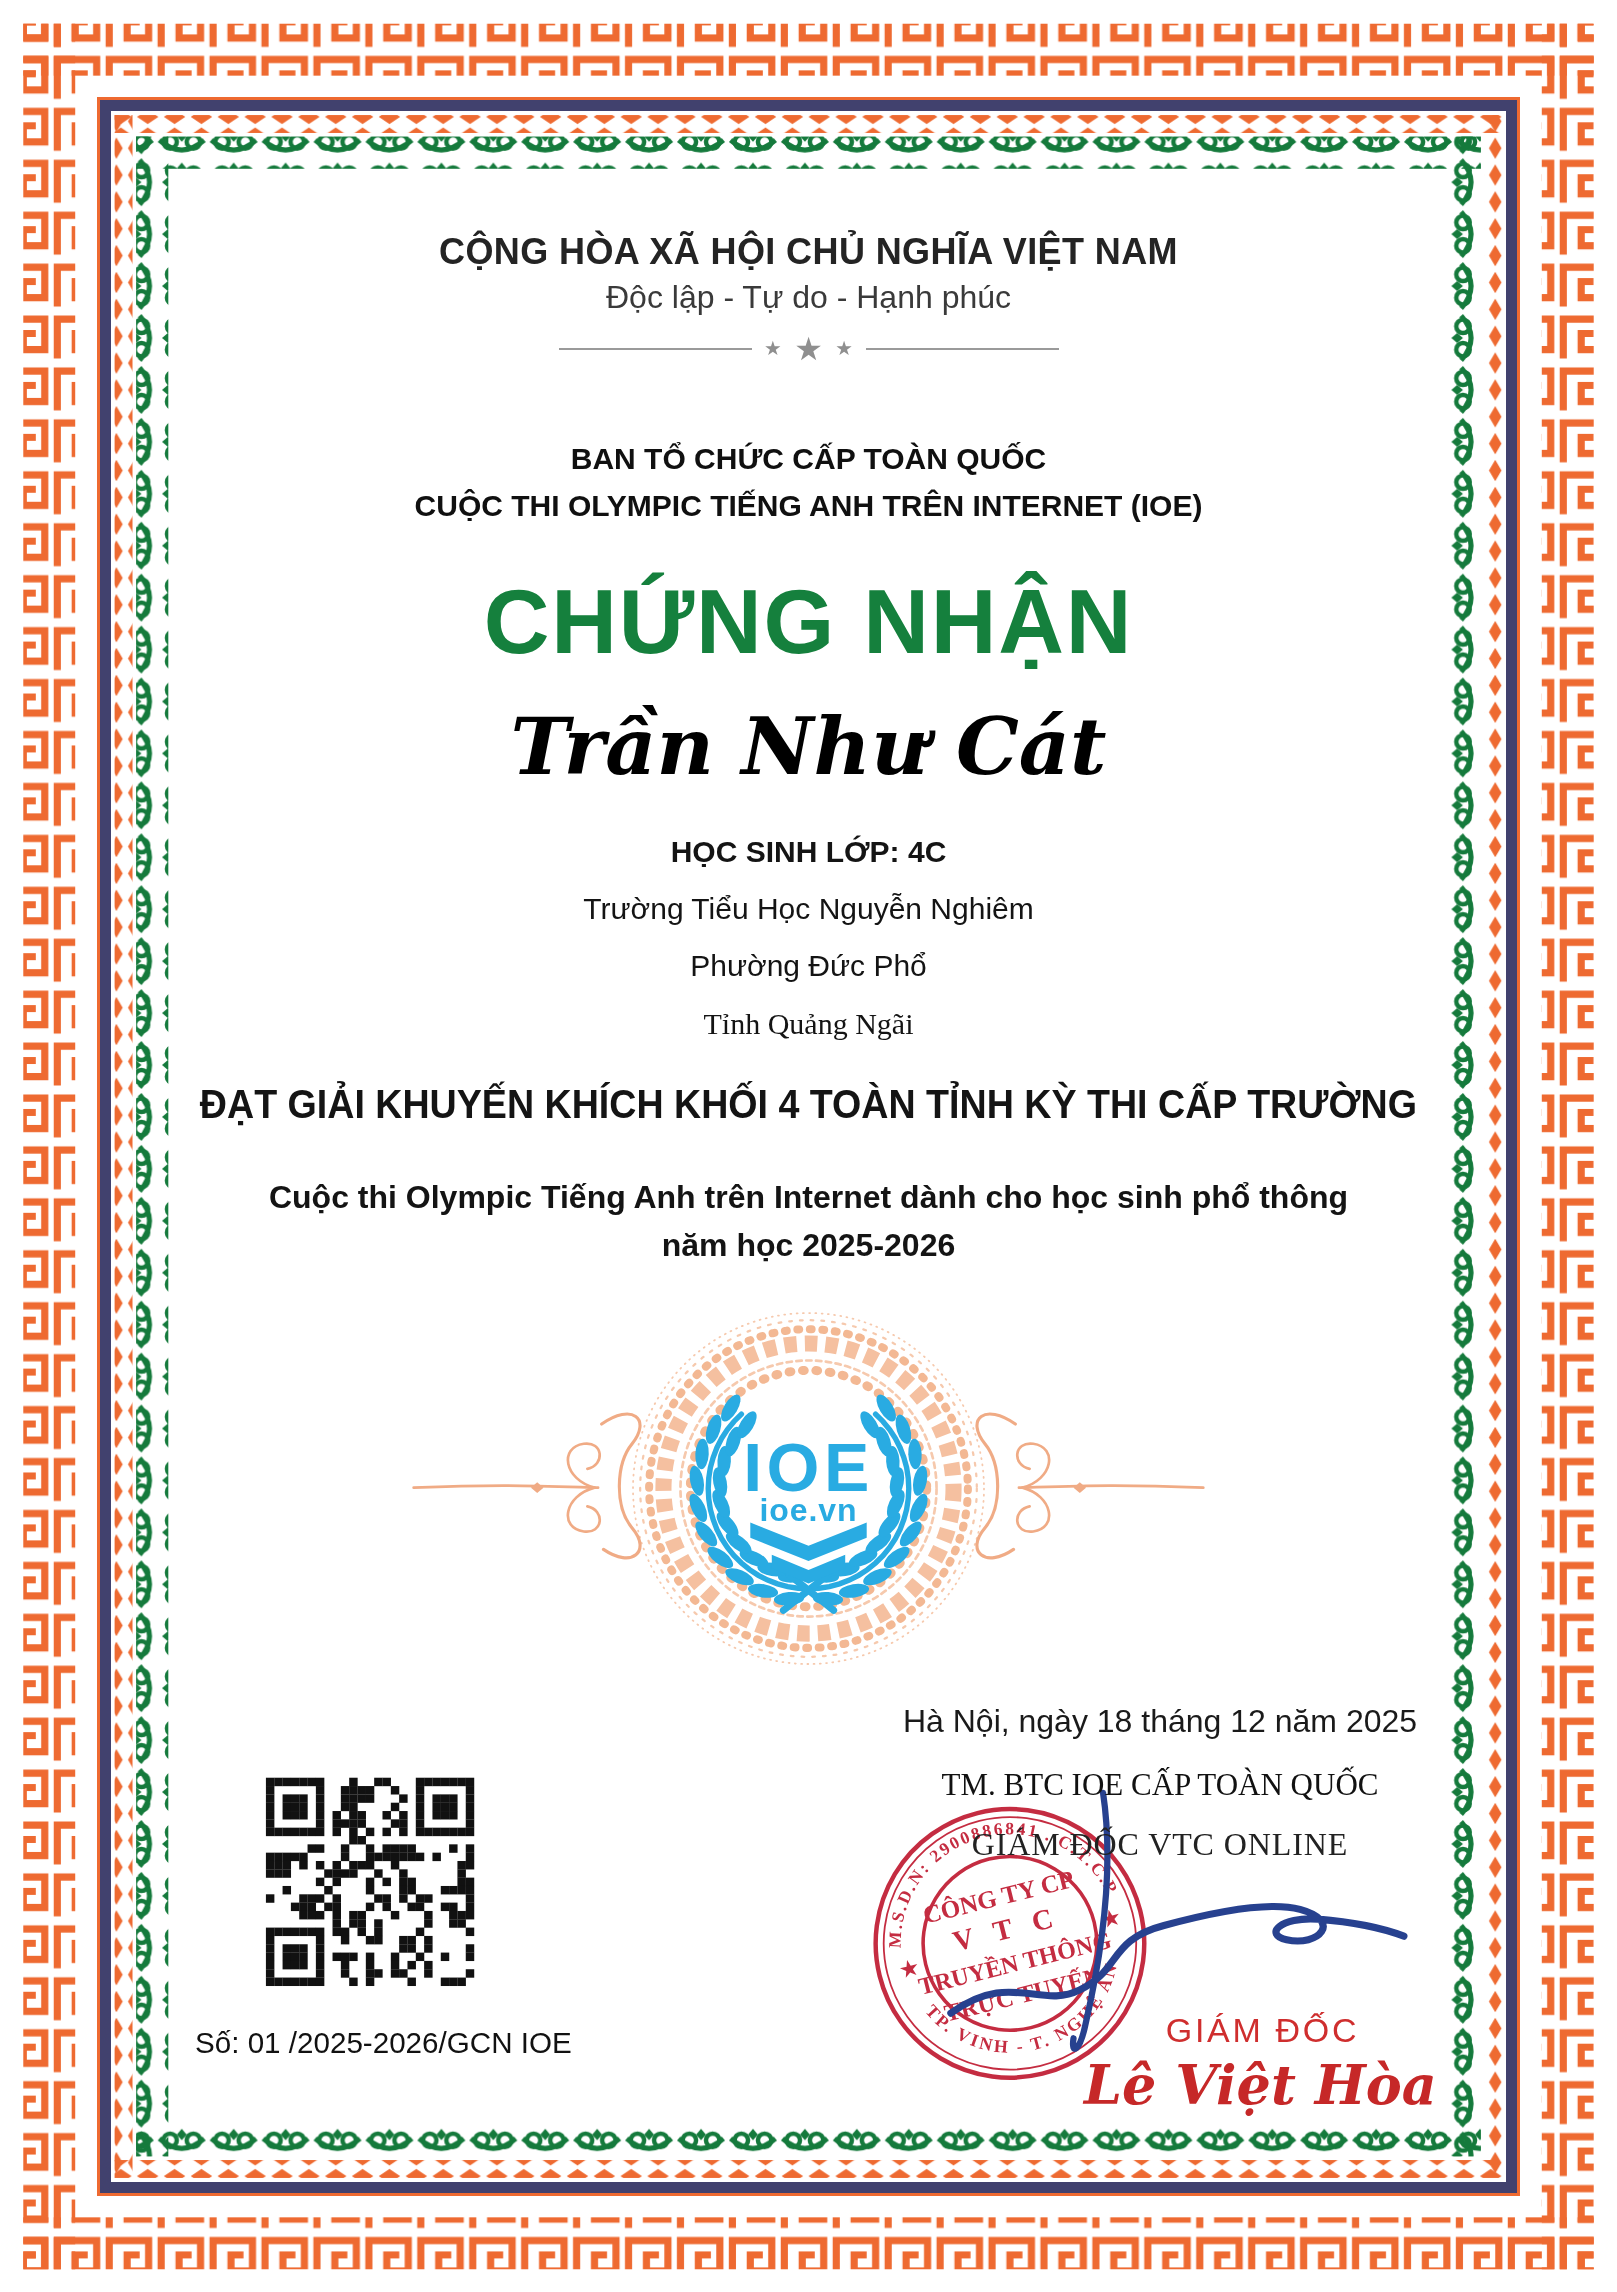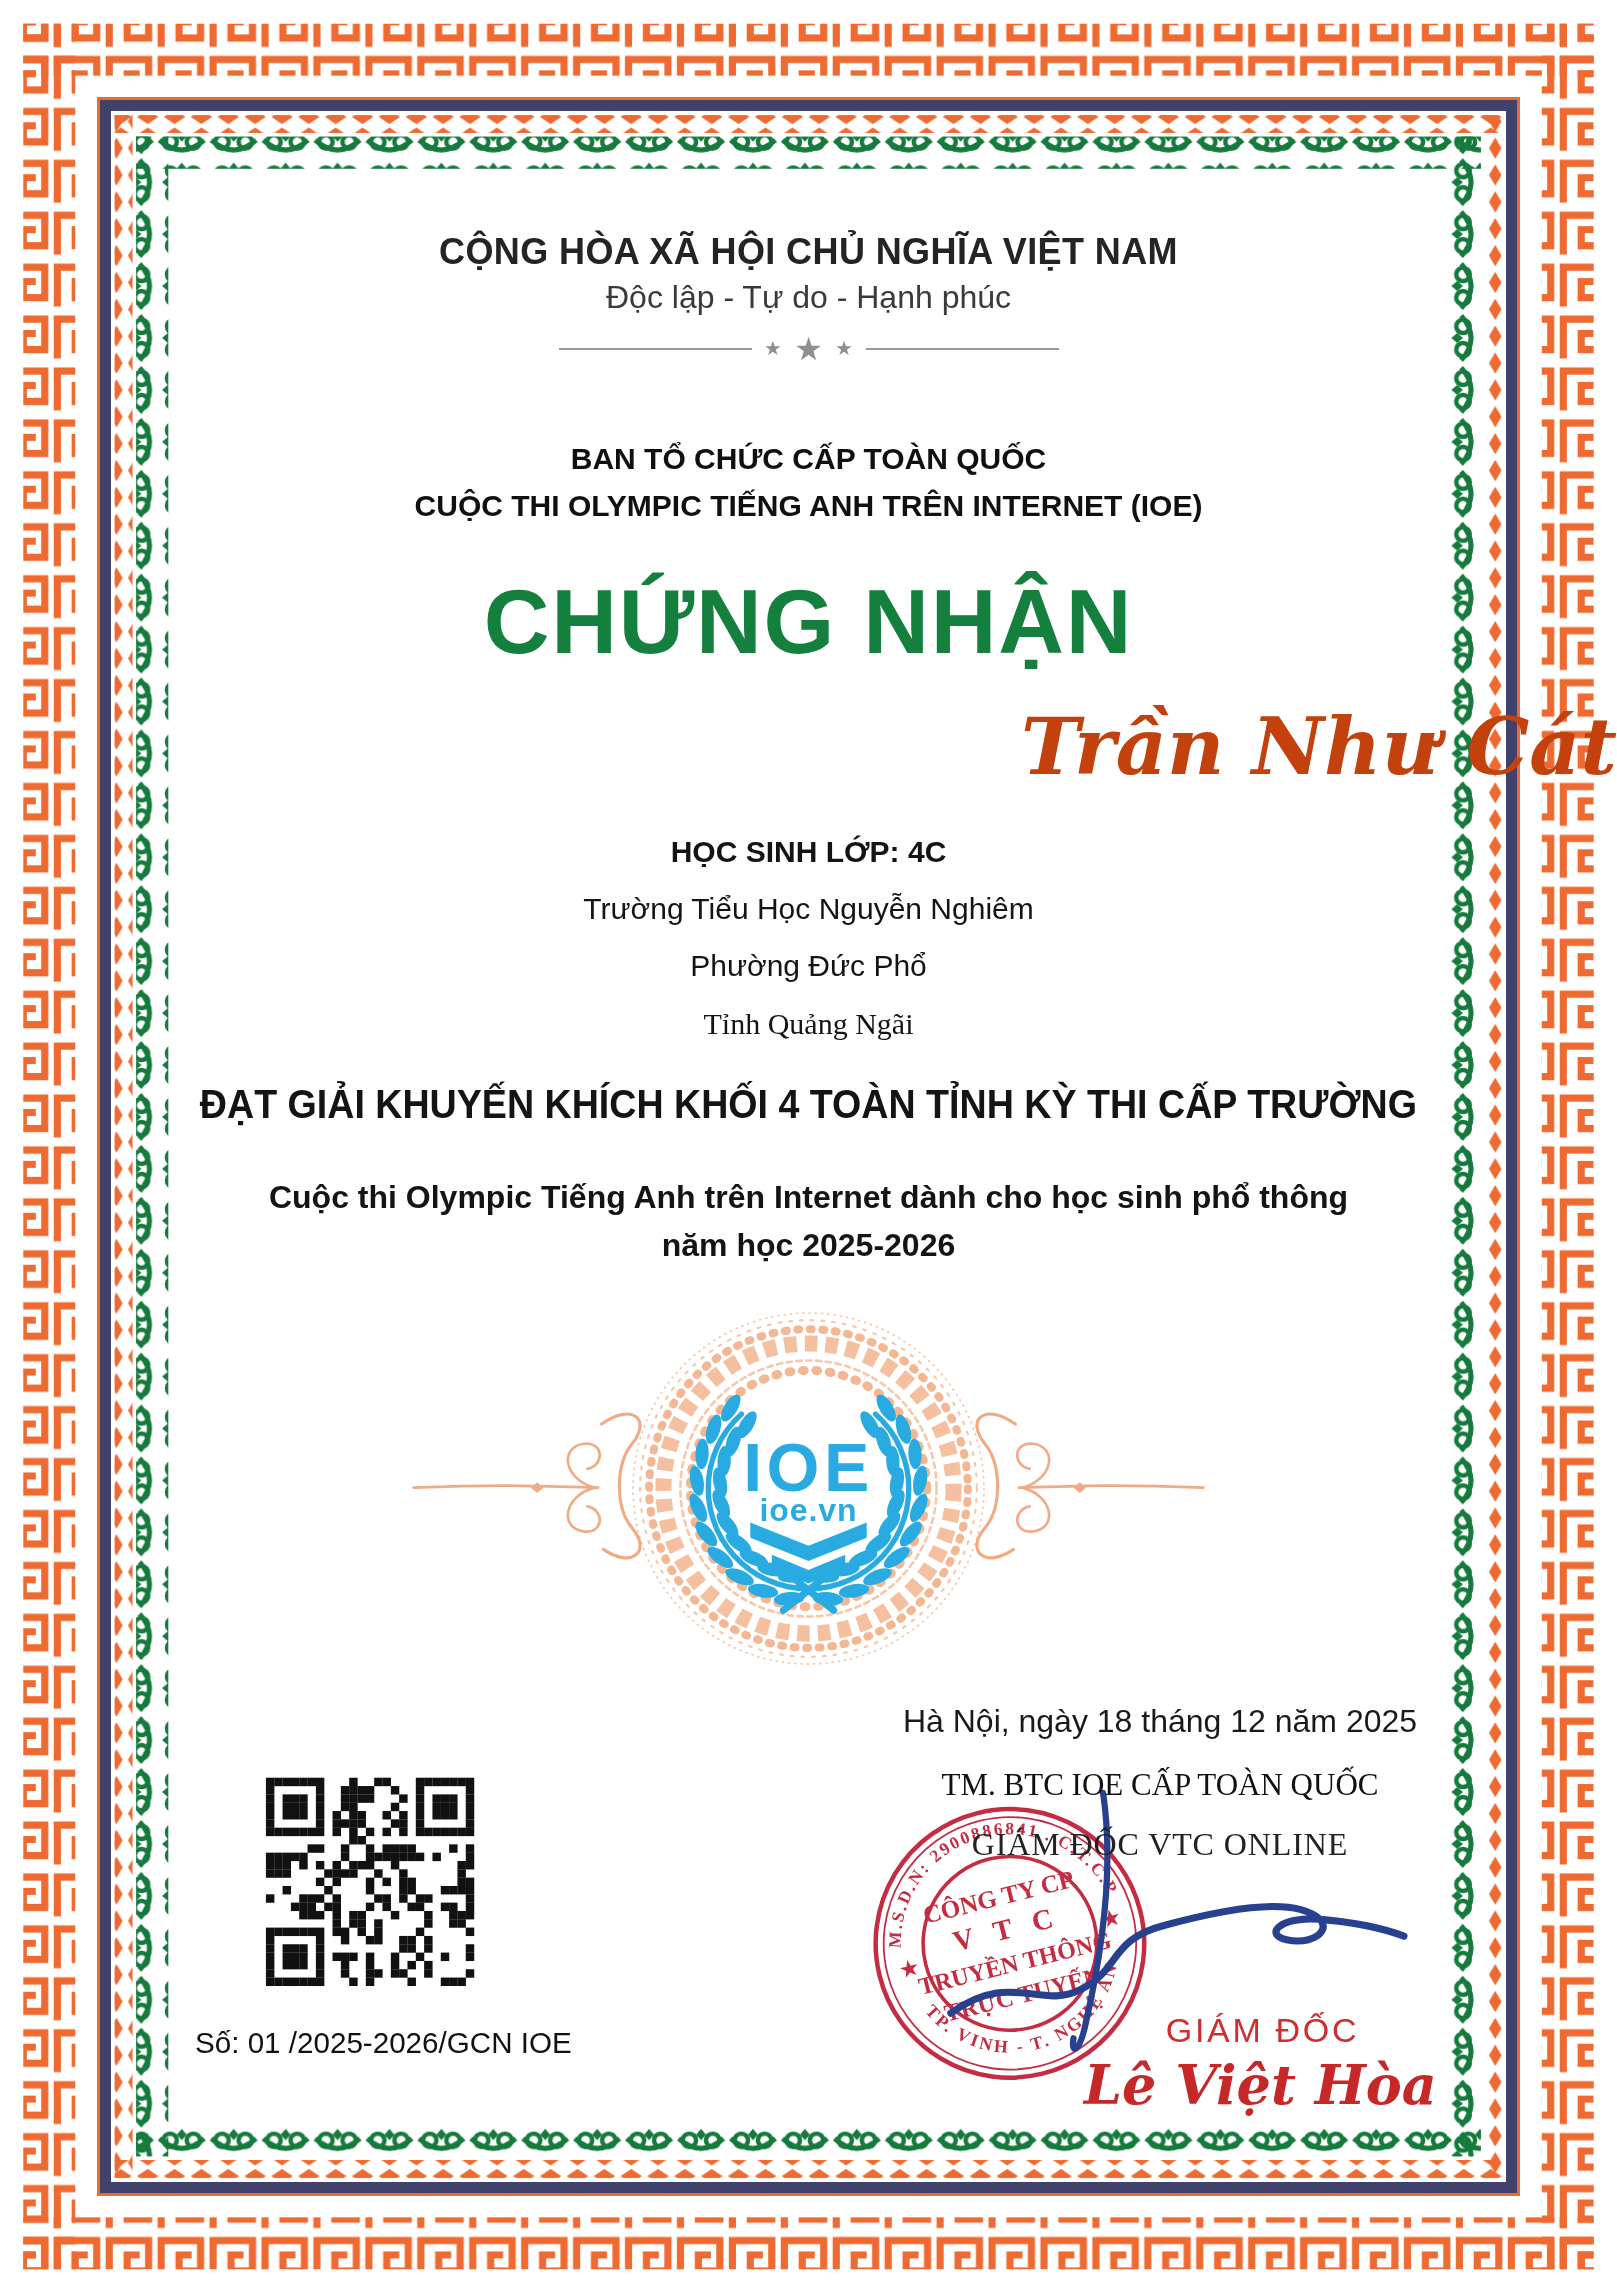--- a/index.html
+++ b/index.html
@@ -10,21 +10,21 @@
   .txt{position:absolute;left:0;right:0;text-align:center;white-space:nowrap;}
   .nat1{top:231px;font-size:36px;font-weight:bold;color:#242424;letter-spacing:0.4px;}
   .nat2{top:279px;font-size:32px;color:#3a3a3a;}
   .divider{top:333px;display:flex;align-items:center;justify-content:center;gap:12.5px;position:absolute;left:0;right:0;}
   .divider .bar{width:193px;height:2.7px;background:#9a9a9a;}
   .divider .st{color:#8f8f8f;font-size:19.7px;line-height:1;}
   .divider .st.big{font-size:32px;}
   .org1{top:442px;font-size:30px;font-weight:bold;color:#101010;}
   .org2{top:489px;font-size:30px;font-weight:bold;color:#101010;}
   .cert-title{top:570px;font-size:91px;font-weight:bold;color:#15803d;letter-spacing:1.8px;}
-  .name{top:700px;font-size:79px;font-weight:bold;font-style:italic;font-family:"DejaVu Serif",serif;color:#c2410c;text-align:right;}
+  .name{top:700px;font-size:79px;font-weight:bold;font-style:italic;font-family:"DejaVu Serif",serif;color:#000000;}
   .class-line{top:835px;font-size:30px;font-weight:600;}
   .school{top:892px;font-size:30px;font-weight:500;}
   .ward{top:949px;font-size:30px;font-weight:500;}
   .prov{top:1007px;font-size:30px;font-weight:500;font-family:Liberation Serif, serif;}
   .award{top:1082px;font-size:40px;font-weight:bold;}
   .award span{display:inline-block;transform:scaleX(.94);transform-origin:center;}
   .contest1{top:1179px;font-size:32px;font-weight:bold;}
   .contest2{top:1227px;font-size:32px;font-weight:bold;}
   .logo-ioe{top:1428px;font-size:68px;font-weight:bold;color:#29abe2;letter-spacing:4.5px;}
   .logo-vn{top:1492px;font-size:32px;font-weight:bold;color:#29abe2;letter-spacing:0.9px;}

